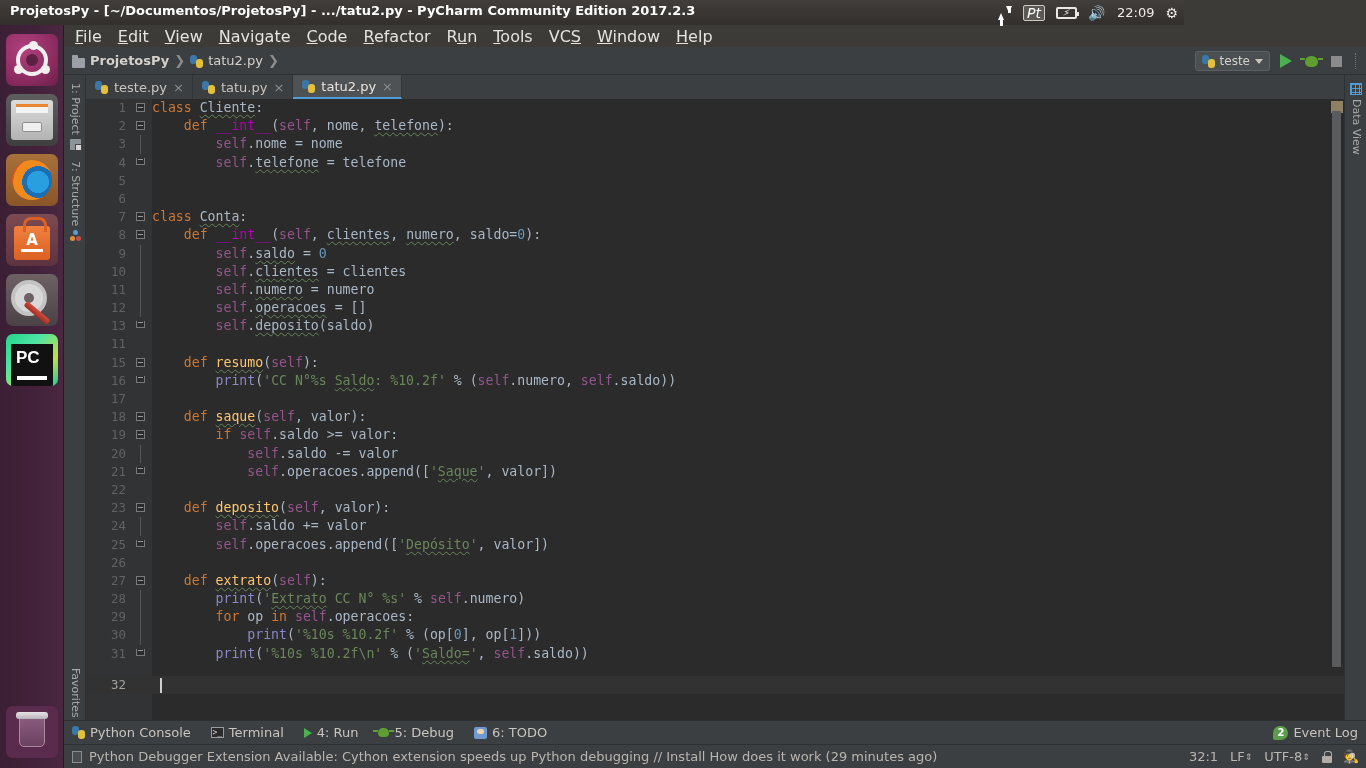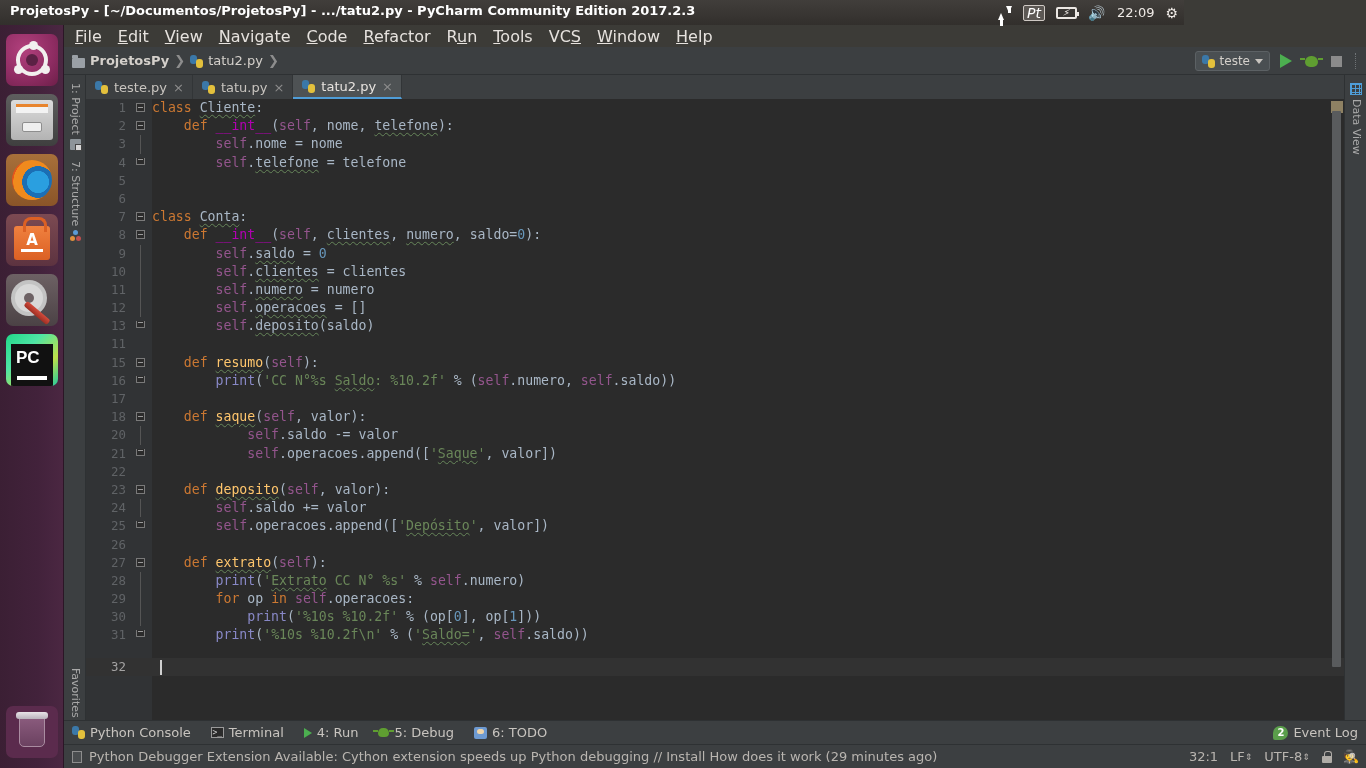--- a/index.html
+++ b/index.html
@@ -436,20 +436,21 @@
           <div class="ln"><span class="num">11</span></div>
 
           <div class="ln"><span class="num">15</span><span class="fm"></span>    <span class="kw">def</span> <span class="fn squig">resumo</span>(<span class="self">self</span>):</div>
 
           <div class="ln"><span class="num">16</span><span class="fmbot"></span>        <span class="bi">print</span>(<span class="str">'CC N°%s </span><span class="str squig">Saldo</span><span class="str">: %10.2f'</span> % (<span class="self">self</span>.numero, <span class="self">self</span>.saldo))</div>
 
           <div class="ln"><span class="num">17</span></div>
 
           <div class="ln"><span class="num">18</span><span class="fm"></span>    <span class="kw">def</span> <span class="fn squig">saque</span>(<span class="self">self</span>, valor):</div>
 
+          <div class="ln"><span class="num">19</span><span class="fm"></span>        <span class="kw">if</span> <span class="self">self</span>.saldo &gt;= valor:</div>
 
           <div class="ln"><span class="num">20</span><span class="fmline"></span>            <span class="self">self</span>.saldo -= valor</div>
 
           <div class="ln"><span class="num">21</span><span class="fmbot"></span>            <span class="self">self</span>.operacoes.append([<span class="str">'</span><span class="str squig">Saque</span><span class="str">'</span>, valor])</div>
 
           <div class="ln"><span class="num">22</span></div>
 
           <div class="ln"><span class="num">23</span><span class="fm"></span>    <span class="kw">def</span> <span class="fn squig">deposito</span>(<span class="self">self</span>, valor):</div>
 
           <div class="ln"><span class="num">24</span><span class="fmline"></span>        <span class="self">self</span>.saldo += valor</div>

